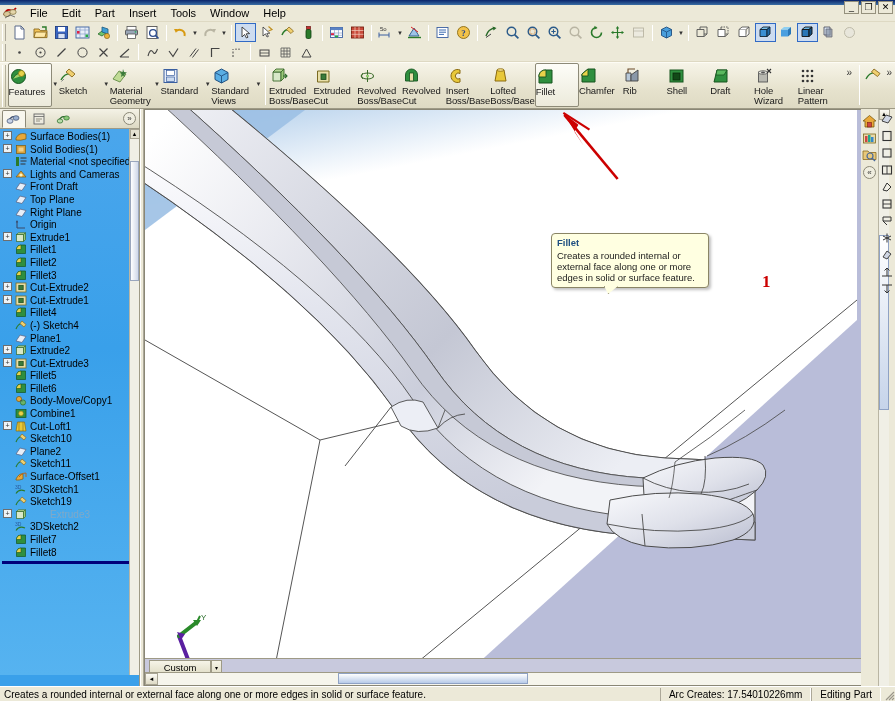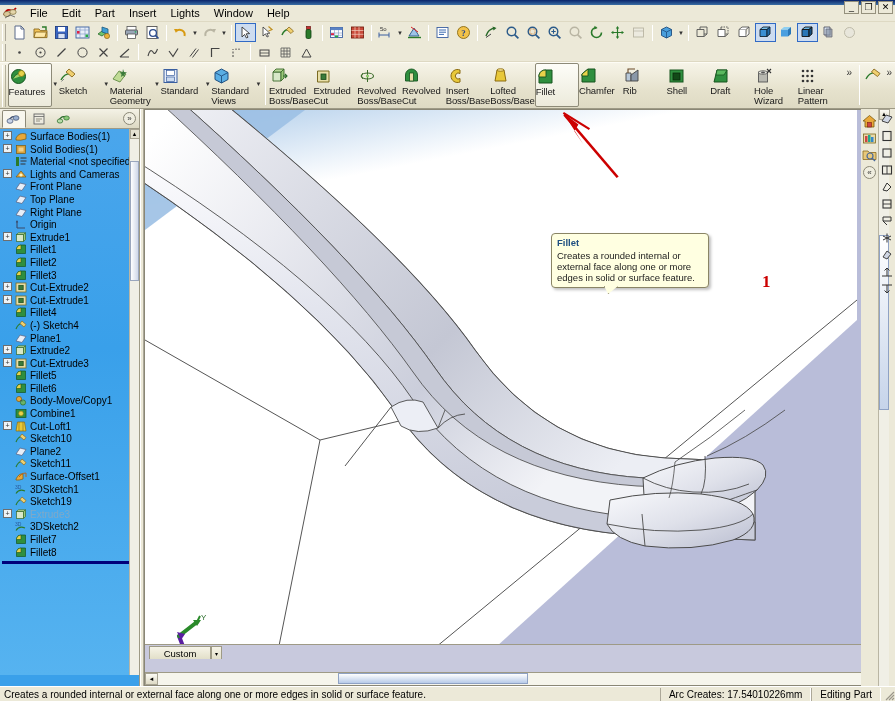--- a/index.html
+++ b/index.html
@@ -202,21 +202,21 @@
     font-size: 7px; line-height: 7px; text-align: center;
     color: #333; margin-right: 2px; cursor: pointer;
   }
   .tnode .nospacer { width: 11px; flex: 0 0 11px; }
   .tnode .tico {
     width: 13px; height: 11px; flex: 0 0 13px;
     margin-right: 3px;
     display: flex; align-items: center; justify-content: center;
   }
   .tnode .tlbl { overflow: hidden; text-overflow: ellipsis; }
-  .tnode.dim .tlbl { color: #7fa9c8; }
+  .tnode.dim .tlbl { color: #7fa9c8; margin-left: 20px; }
   .rollback {
     height: 3px; background: #00007a;
     margin: 2px 2px 0 2px;
   }
   .tree-scroll {
     position: absolute; right: 0; top: 0;
     width: 10px; height: 100%;
     background: #f0efe6;
     border-left: 1px solid #b9b5a3;
     display: flex; flex-direction: column; align-items: center;
@@ -297,21 +297,21 @@
   }
   .annot-num {
     position: absolute; left: 617px; top: 162px;
     font-size: 17px; font-weight: bold; color: #cc0000;
     font-family: "Liberation Serif", serif;
     z-index: 31;
   }
 
   
   .vp-tabs {
-    height: 28px;
+    height: 14px;
     background: #c8c9dd;
     display: flex; align-items: stretch;
     border-top: 1px solid #9e9a86;
     flex: 0 0 auto;
   }
   .vp-tab {
     height: 13px;
     min-width: 62px;
     background: linear-gradient(to bottom,#f6f4e8,#e2dfc9);
     border: 1px solid #9e9a86;
@@ -440,21 +440,21 @@
         <path d="M1 9 Q3 3 7 4 Q11 5 13 2" stroke="#b00" stroke-width="1.6" fill="none"></path>
         <ellipse cx="4" cy="8" rx="3.4" ry="2.6" fill="#d9c89a" stroke="#7a6b3a" stroke-width="0.7"></ellipse>
         <ellipse cx="10" cy="6" rx="3.2" ry="2.4" fill="#e4d6ab" stroke="#7a6b3a" stroke-width="0.7"></ellipse>
         <path d="M2 12 L7 9 L12 11" stroke="#555" stroke-width="0.8" fill="none"></path>
       </svg>
     </div>
     <div class="menu-item">File</div>
     <div class="menu-item">Edit</div>
     <div class="menu-item">Part</div>
     <div class="menu-item">Insert</div>
-    <div class="menu-item">Lights</div>
+    <div class="menu-item">Tools</div>
     <div class="menu-item">Window</div>
     <div class="menu-item">Help</div>
   </div>
 
   <div class="toolbar-row">
     <div class="tb-grip"></div>
 
     <div class="tb-btn">
       <svg width="15" height="15" viewBox="0 0 15 15">
           <path d="M3 1h6l3 3v10H3z" fill="#fff" stroke="#5a6a8a" stroke-width="1"></path>
@@ -1106,21 +1106,21 @@
               </div>
               <span class="tlbl">Lights and Cameras</span>
             </div>
             <div class="tnode">
               <div class="nospacer"></div>
               <div class="tico">
                 <svg width="12" height="11" viewBox="0 0 12 11">
                   <path d="M1 8 L5 2 L11 3.5 L7 9.5z" fill="#e8eef8" stroke="#5a6a8a" stroke-width="0.8"></path>
                 </svg>
               </div>
-              <span class="tlbl">Front Plane</span>
+              <span class="tlbl">Front Draft</span>
             </div>
             <div class="tnode">
               <div class="nospacer"></div>
               <div class="tico">
                 <svg width="12" height="11" viewBox="0 0 12 11">
                   <path d="M1 8 L5 2 L11 3.5 L7 9.5z" fill="#e8eef8" stroke="#5a6a8a" stroke-width="0.8"></path>
                 </svg>
               </div>
               <span class="tlbl">Top Plane</span>
             </div>

